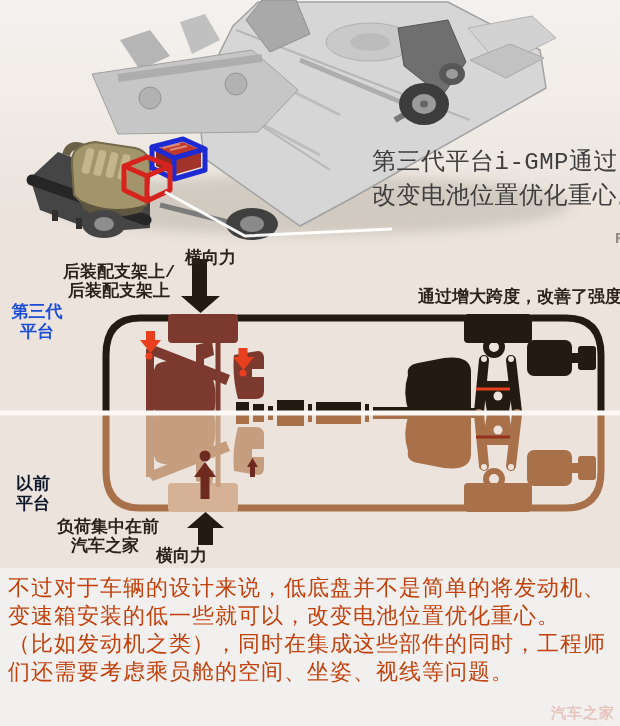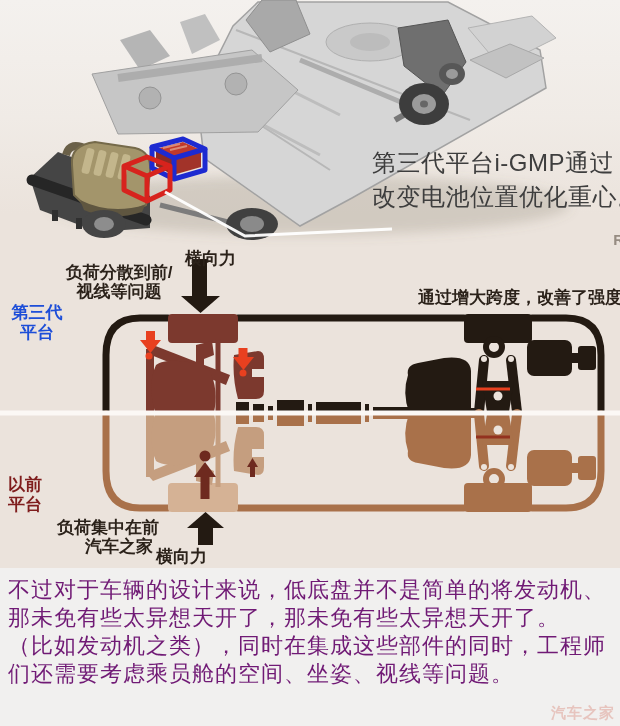--- a/index.html
+++ b/index.html
@@ -1,44 +1,44 @@
 <!DOCTYPE html>
 <html><head>
 <meta charset="utf-8">
 <style>
   html,body{margin:0;padding:0;}
   #page{position:relative;width:620px;height:726px;overflow:hidden;background:#fff;
-        font-family:Liberation Sans, sans-serif;}
+        font-family:Liberation Mono, monospace;}
   
   #photo-section{position:absolute;left:0;top:0;width:620px;height:213px;
      background:linear-gradient(180deg,#f4f1ee 0%,#f0ebe6 55%,#ebe3dc 100%);}
   #diagram-section{position:absolute;left:0;top:213px;width:620px;height:355px;background:#ebe3dc;}
   #article-section{position:absolute;left:0;top:568px;width:620px;height:158px;background:#f1f0ef;}
   
   #chassis-svg{position:absolute;left:0;top:0;width:620px;height:250px;z-index:2;pointer-events:none;}
   
   #photo-caption{position:absolute;left:372px;top:146px;z-index:3;font-size:24px;line-height:34px;
      color:#3e3e3e;letter-spacing:.5px;white-space:nowrap;}
   
   .dlabel{position:absolute;font-weight:700;color:#2b221a;font-size:17px;line-height:19px;white-space:nowrap;}
   #lbl-newplat{left:8px;top:90px;width:58px;text-align:center;color:#1d4ed8;line-height:20px;}
-  #lbl-oldplat{left:8px;top:262px;width:48px;text-align:left;color:#7f1d1d;line-height:20px;}
+  #lbl-oldplat{left:2px;top:262px;width:48px;text-align:right;color:#0f172a;line-height:20px;}
   #lbl-load-top{left:56px;top:50px;width:126px;text-align:center;}
   #lbl-lat-top{left:185px;top:36px;}
   #lbl-span{left:418px;top:67px;margin-top:8px;}
-  #lbl-load-bot{left:57px;top:305px;width:96px;text-align:right;}
+  #lbl-load-bot{left:57px;top:305px;width:96px;text-align:center;}
   #lbl-lat-bot{left:156px;top:334px;}
   #edge-frag{position:absolute;right:-4px;top:18px;font-size:15px;color:#968c82;font-weight:700;}
   
   #diagram-svg{position:absolute;left:0;top:0;width:620px;height:355px;}
   use.half-new{--line:#231a12;--front-engine:#7c392e;--front-bracket:#7c392e;--span:#e8401f;}
   use.half-old{--line:#a9714a;--front-engine:#c59e7f;--front-bracket:#d5b295;--span:#93321f;}
   
   #article-section .pline{padding:0 6px 0 8px;font-size:22px;line-height:28px;letter-spacing:1px;
-     color:#701a75;white-space:nowrap;}
+     color:#c2410c;white-space:nowrap;}
   #article-text{padding-top:8px;}
   #watermark{position:absolute;right:5px;bottom:3px;font-size:15px;font-weight:700;
      color:rgba(222,160,150,.55);letter-spacing:1px;}
 </style>
 </head>
 <body>
 
 <div id="page">
 
   <div id="photo-section"></div>
@@ -231,40 +231,40 @@
         <polygon points="187,315 224,315 205.5,299"></polygon>
         <rect x="198" y="315" width="15" height="17"></rect>
       </g>
     </svg>
 
     <div id="lbl-newplat" class="dlabel">
       <div>第三代</div>
       <div>平台</div>
     </div>
     <div id="lbl-load-top" class="dlabel">
-      <div>负荷分散到前/</div>
-      <div>视线等问题</div>
+      <div>后装配支架上/</div>
+      <div>后装配支架上</div>
     </div>
     <div id="lbl-lat-top" class="dlabel">横向力</div>
     <div id="lbl-span" class="dlabel">通过增大跨度，改善了强度</div>
     <div id="lbl-oldplat" class="dlabel">
       <div>以前</div>
       <div>平台</div>
     </div>
     <div id="lbl-load-bot" class="dlabel">
       <div>负荷集中在前</div>
       <div>汽车之家</div>
     </div>
     <div id="lbl-lat-bot" class="dlabel">横向力</div>
     <div id="edge-frag">R</div>
   </div>
 
   <div id="article-section">
     <div id="article-text">
       <div class="pline">不过对于车辆的设计来说，低底盘并不是简单的将发动机、</div>
-      <div class="pline">那未免有些太异想天开了，那未免有些太异想天开了。</div>
+      <div class="pline">变速箱安装的低一些就可以，改变电池位置优化重心。</div>
       <div class="pline">（比如发动机之类），同时在集成这些部件的同时，工程师</div>
       <div class="pline">们还需要考虑乘员舱的空间、坐姿、视线等问题。</div>
     </div>
     <span id="watermark">汽车之家</span>
   </div>
 
 </div>
 
 </body></html>

